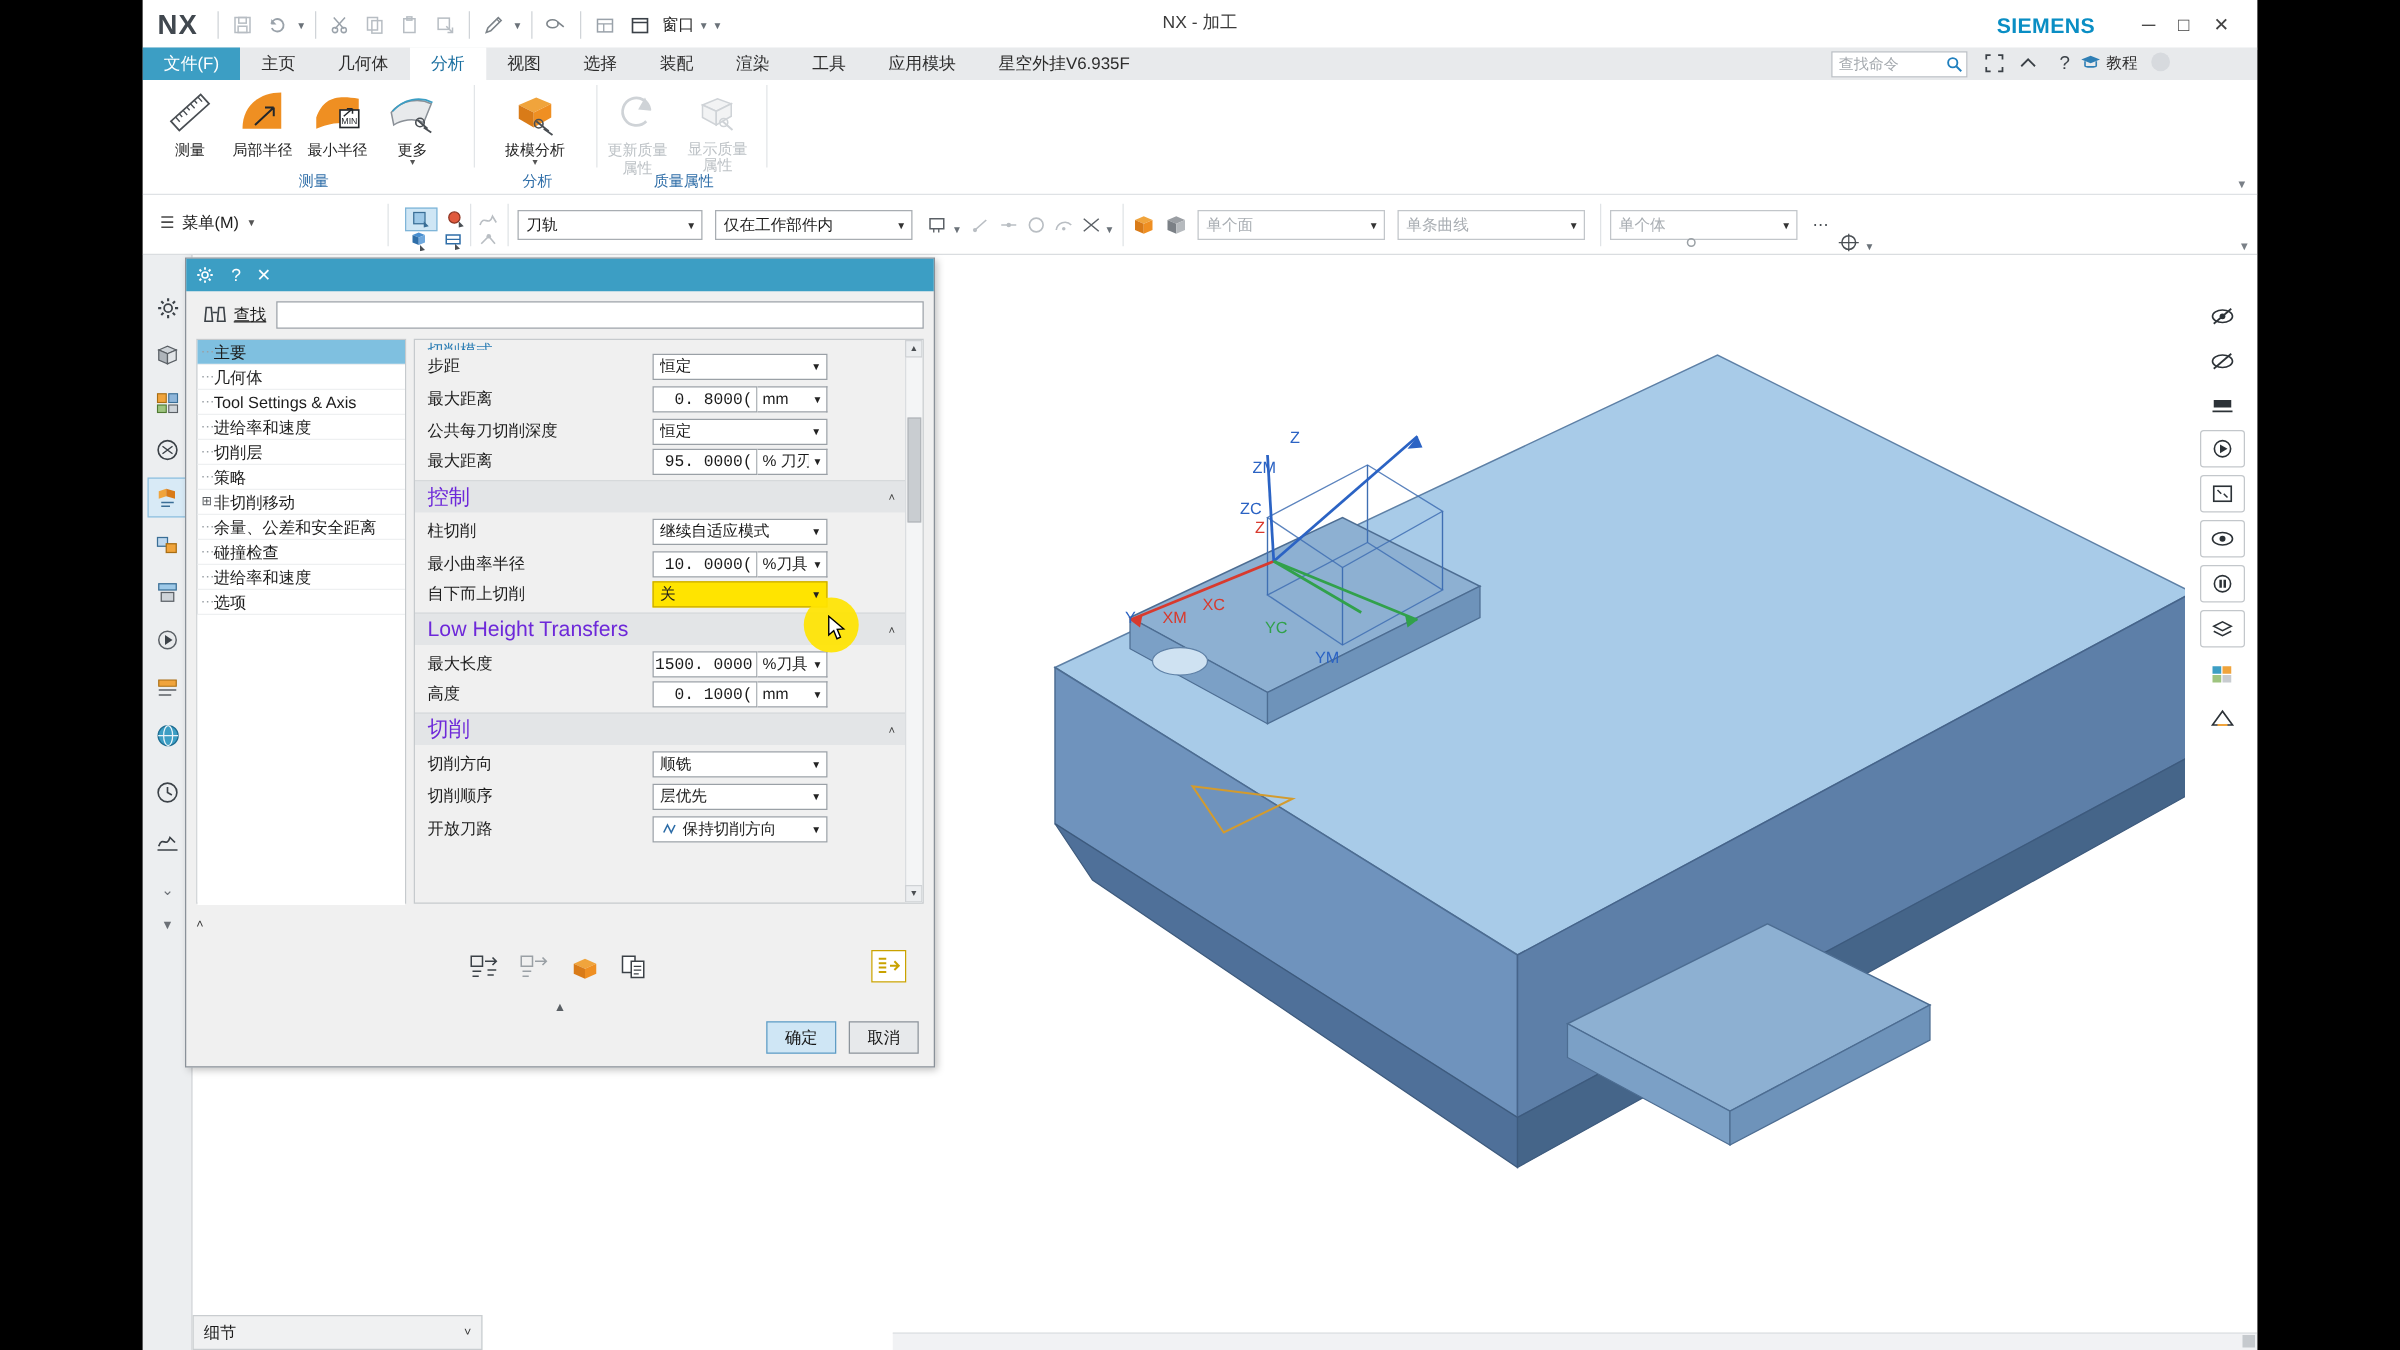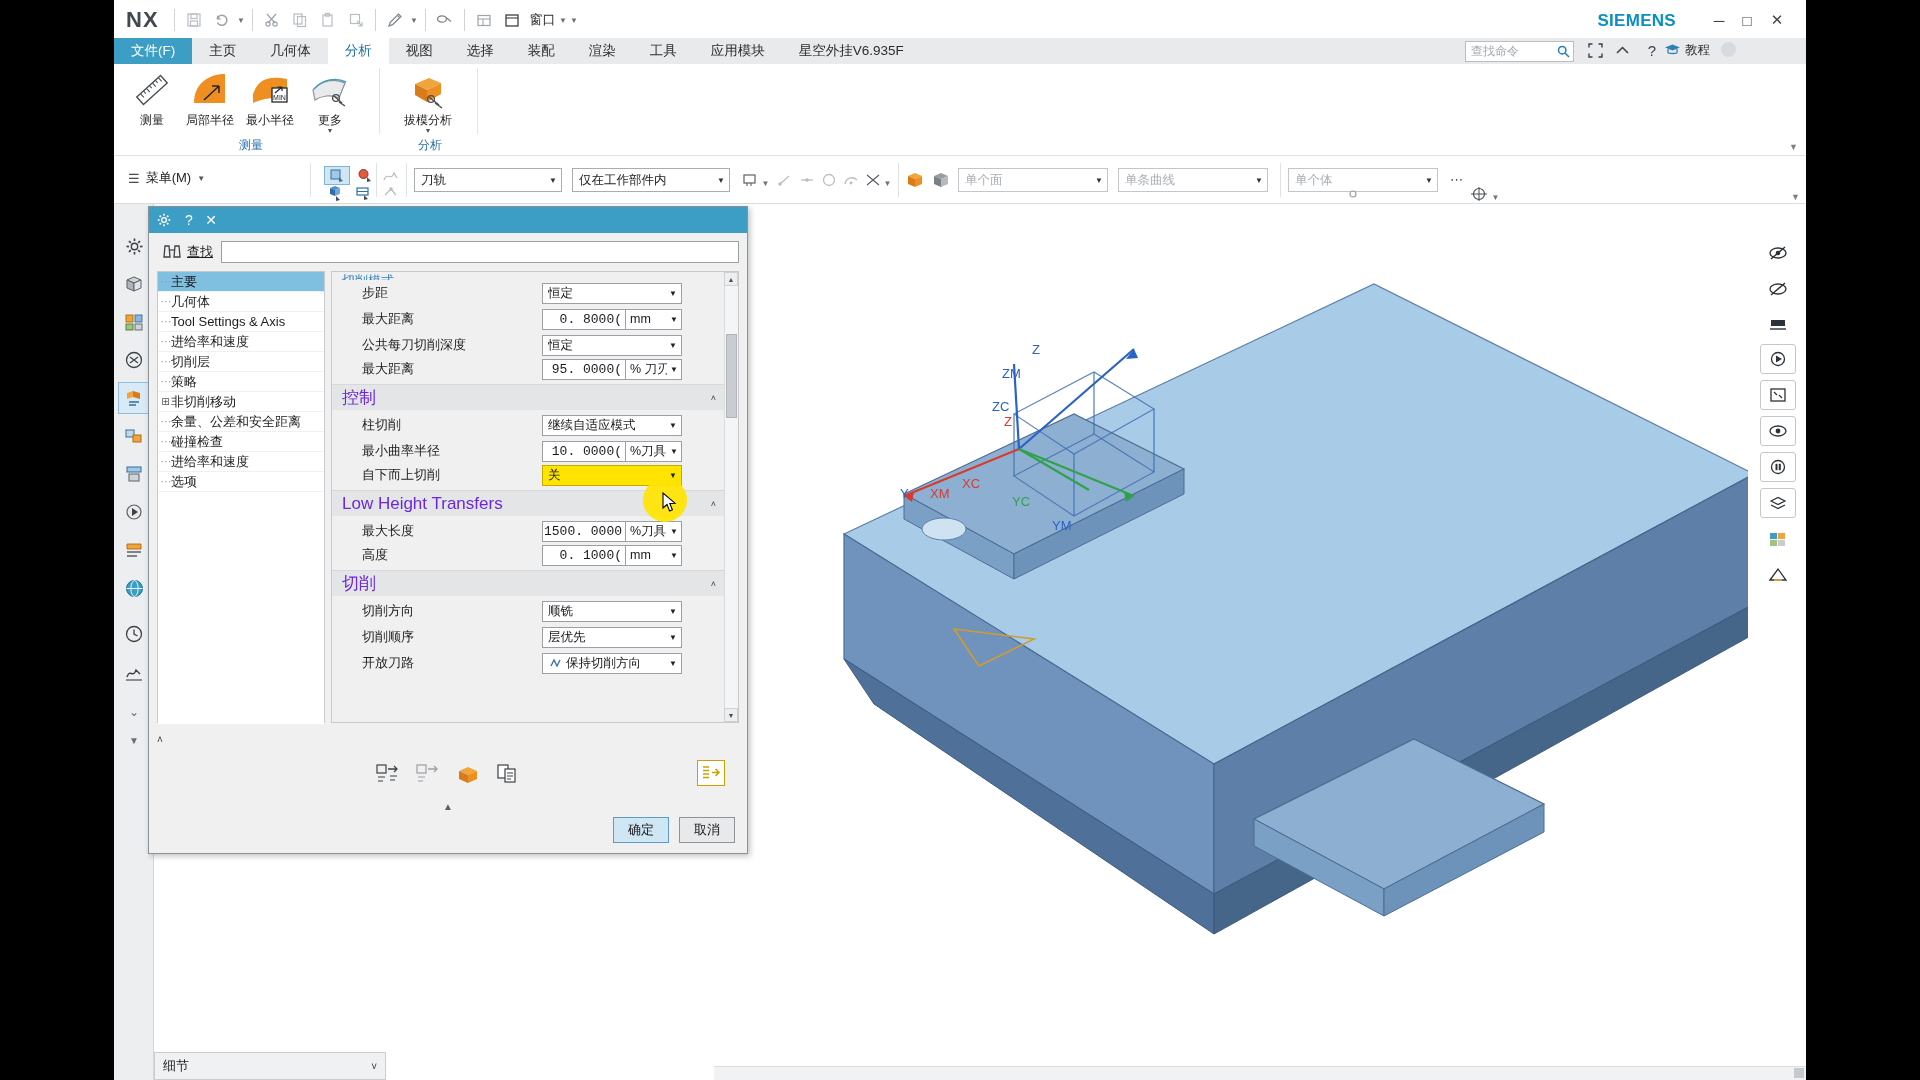--- a/index.html
+++ b/index.html
@@ -89,21 +89,21 @@
 
   #form { flex:1; margin-left:6px; background:#f0f0f0; border:1px solid #c6cacd; position:relative; overflow:hidden; }
   #formscroll { position:absolute; right:0; top:0; width:14px; bottom:0; background:#f4f5f6; border-left:1px solid #dadde0; }
   .sa { position:absolute; right:0; width:14px; height:14px; display:flex; align-items:center; justify-content:center; font-size:7px; color:#4a4e52; background:#eceef0; border:1px solid #cfd2d5; }
   #sthumb { position:absolute; right:1px; width:11px; background:#c9cdd1; border:1px solid #b2b6ba; }
   #formin { position:absolute; left:0; top:0; right:14px; }
   .secthdr { display:flex; align-items:center; height:26px; padding:0 8px 0 10px; background:#e3e5e7; border-top:1px solid #d6d9db; }
   .secthdr .st { flex:1; font-size:17px; color:#6d28d9; }
   .secthdr .sc { font-size:9px; color:#444; }
   .fr { display:flex; align-items:center; height:26px; padding:0 8px 0 10px; }
-  .fr .lb { width:180px; font-size:13px; color:#1c1c1c;margin-left:20px; }
+  .fr .lb { width:180px; font-size:13px; color:#1c1c1c; }
   .combo { width:140px; height:21px; background:#fff; border:1px solid #9aa0a6; display:flex; align-items:center; padding-left:5px; font-size:12.5px; }
   .combo .cv { flex:1; overflow:hidden; white-space:nowrap; }
   .combo .ca { width:16px; text-align:center; font-size:8px; color:#222; border-left:0; }
   .numwrap { display:flex; align-items:center; }
   .num { width:84px; height:21px; background:#fff; border:1px solid #9aa0a6; text-align:right; padding-right:3px; font-family:"Liberation Mono","DejaVu Sans Mono",monospace; font-size:13px; line-height:19px; overflow:hidden; white-space:nowrap; }
   .unit { width:56px; height:21px; background:#fff; border:1px solid #9aa0a6; border-left:0; display:flex; align-items:center; padding-left:4px; font-size:12.5px; }
   .unit .uv { flex:1; overflow:hidden; white-space:nowrap; }
   .unit .ua { width:14px; text-align:center; font-size:8px; color:#222; }
   .combo.hl { background:#ffe400; border-color:#c8a900; }
   .combo.hl .cv { color:#1c1c1c; }
@@ -200,20 +200,21 @@
     <div class="qbtn">
       <svg width="16" height="15" viewBox="0 0 16 15">
           <rect x="2" y="2" width="12" height="11" fill="none" stroke="#3b4148" stroke-width="1.3"></rect>
           <path d="M2 5 L14 5" stroke="#3b4148" stroke-width="1.1"></path>
         </svg>
     </div>
     <div class="wintext">窗口</div>
     <div class="qcaret">▼</div>
     <div class="qcaret">▼</div>
   </div>
+  <div id="apptitle">NX - 加工</div>
   <div id="siemens">SIEMENS</div>
   <div class="wctl" style="right:76px">─</div>
   <div class="wctl" style="right:48px">□</div>
   <div class="wctl" style="right:18px">✕</div>
 
   <div id="tabstrip">
     <div class="tab file">文件(F)</div>
     <div class="tab">主页</div>
     <div class="tab">几何体</div>
     <div class="tab active">分析</div>
@@ -318,20 +319,45 @@
               <circle cx="24" cy="29" r="3.4" fill="none" stroke="#4a4f54" stroke-width="1.3"></circle>
             </svg>
         </div>
         <div class="rl">拔模分析</div>
         <div class="rc">▼</div>
       </div>
       <div class="gl">分析</div>
       <div class="gsep"></div>
     </div>
 
+    <div class="rgroup" style="left:366px;width:134px">
+      <div class="rcmd dim" style="left:2px">
+        <div class="ri">
+          <svg width="40" height="40" viewBox="0 0 40 40">
+              <path d="M30 18 A11 11 0 1 0 27 27" fill="none" stroke="#cfd3d7" stroke-width="2.2"></path>
+              <path d="M26 8 L31 18.5 L20.5 17.5 Z" fill="#cfd3d7"></path>
+            </svg>
+        </div>
+        <div class="rl">更新质量属性</div>
+      </div>
+      <div class="rcmd dim" style="left:66px">
+        <div class="ri">
+          <svg width="40" height="40" viewBox="0 0 40 40">
+              <path d="M8 14 L20 9 L31 13 L19 19 Z" fill="#f2f3f4" stroke="#cfd3d7" stroke-width="1.2"></path>
+              <path d="M8 14 L8 24 L19 30 L19 19 Z" fill="#f2f3f4" stroke="#cfd3d7" stroke-width="1.2"></path>
+              <path d="M19 19 L31 13 L31 23 L19 30 Z" fill="#f2f3f4" stroke="#cfd3d7" stroke-width="1.2"></path>
+              <path d="M24 27 L32 34" stroke="#cfd3d7" stroke-width="1.6"></path>
+              <circle cx="25" cy="28" r="3.2" fill="none" stroke="#cfd3d7" stroke-width="1.3"></circle>
+            </svg>
+        </div>
+        <div class="rl" style="line-height:13px">显示质量属性</div>
+      </div>
+      <div class="gl">质量属性</div>
+      <div class="gsep"></div>
+    </div>
 
     <div id="ribexp">▼</div>
   </div>
 
   <div id="menurow">
     <div id="menubtn">
       <span class="bars">☰</span>
       <span>菜单(M)</span>
       <span class="mcaret">▼</span>
     </div>

